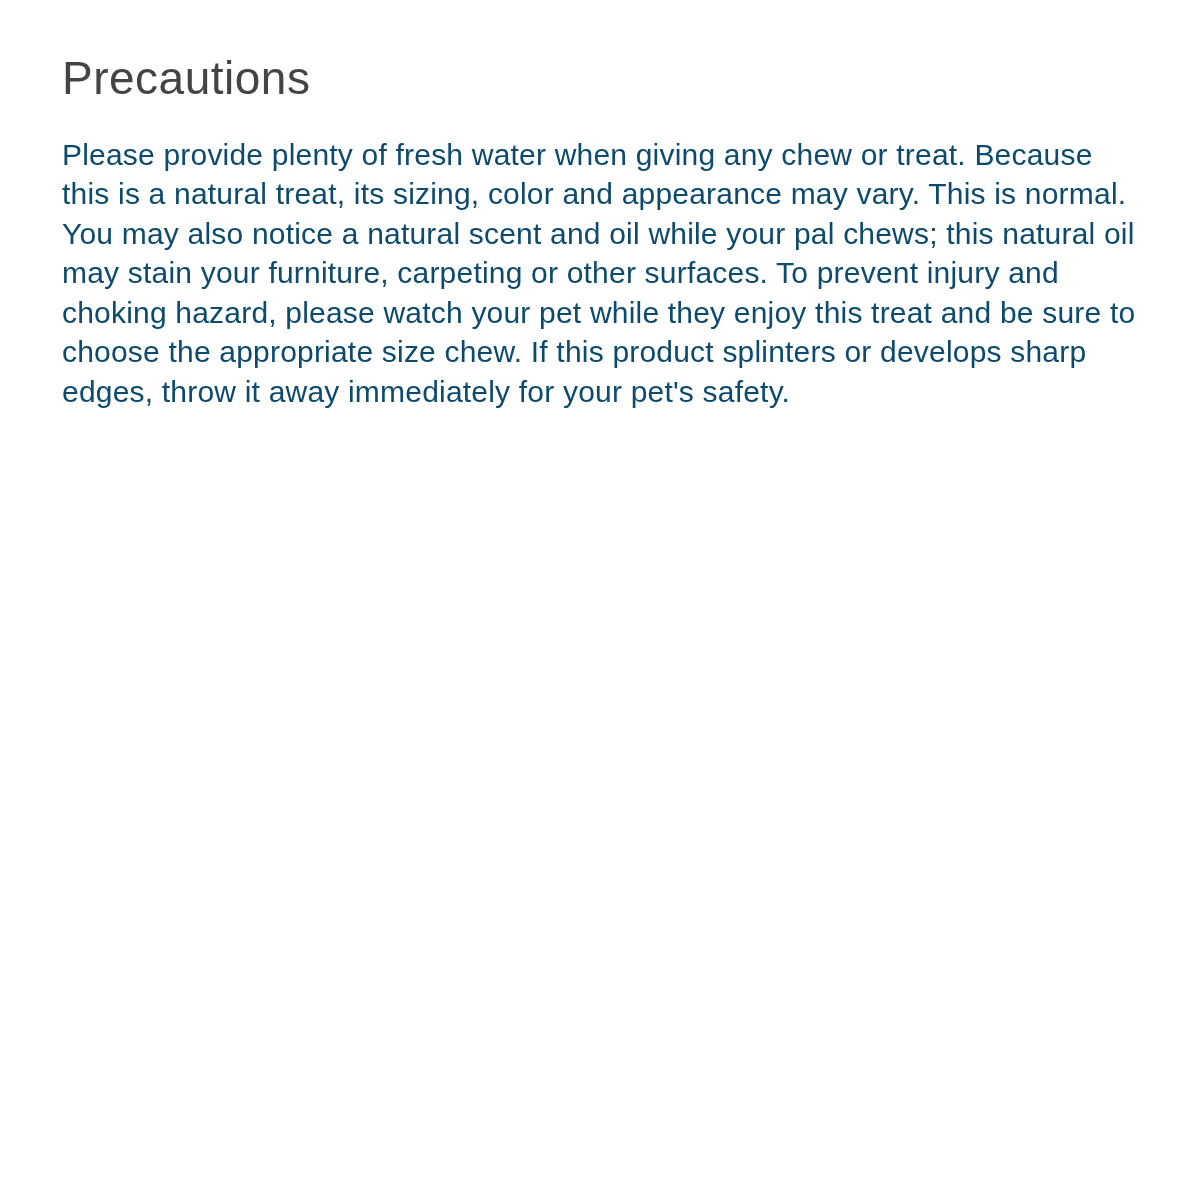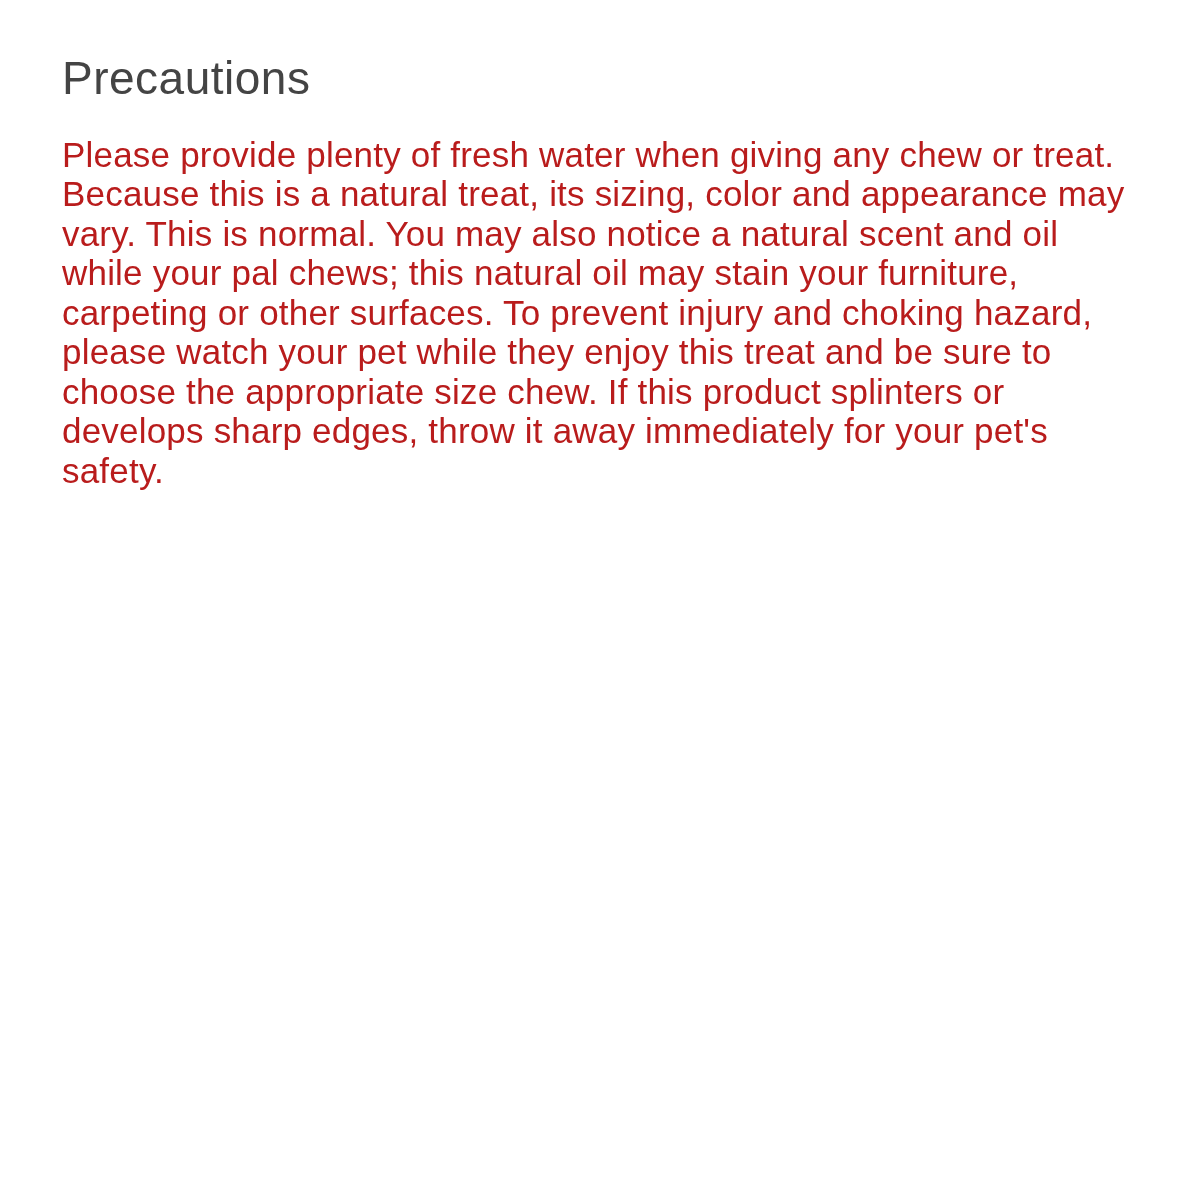--- a/index.html
+++ b/index.html
@@ -24,24 +24,24 @@
     margin: 0 0 30px 0;
     font-size: 46px;
     font-weight: 300;
     letter-spacing: 0.5px;
     line-height: 1.15;
     color: #444444;
   }
   .section-body {
     margin: 0;
     max-width: 1088px;
-    font-size: 35px;
+    font-size: 30px;
     font-weight: 300;
     line-height: 39.5px;
-    color: #b91c1c;
+    color: #0c4a6e;
     letter-spacing: 0.2px;
   }
 </style>
 </head>
 <body>
 
 <div class="page">
   <h1 class="section-title">Precautions</h1>
   <p class="section-body">Please provide plenty of fresh water when giving any chew or treat. Because this is a natural treat, its sizing, color and appearance may vary. This is normal. You may also notice a natural scent and oil while your pal chews; this natural oil may stain your furniture, carpeting or other surfaces. To prevent injury and choking hazard, please watch your pet while they enjoy this treat and be sure to choose the appropriate size chew. If this product splinters or develops sharp edges, throw it away immediately for your pet's safety.</p>
 </div>

